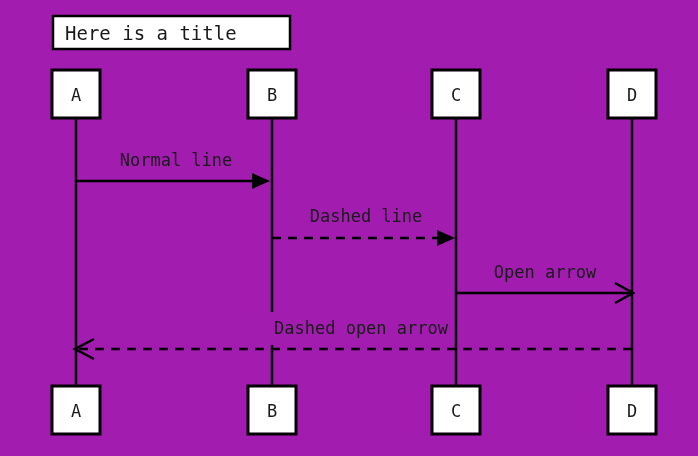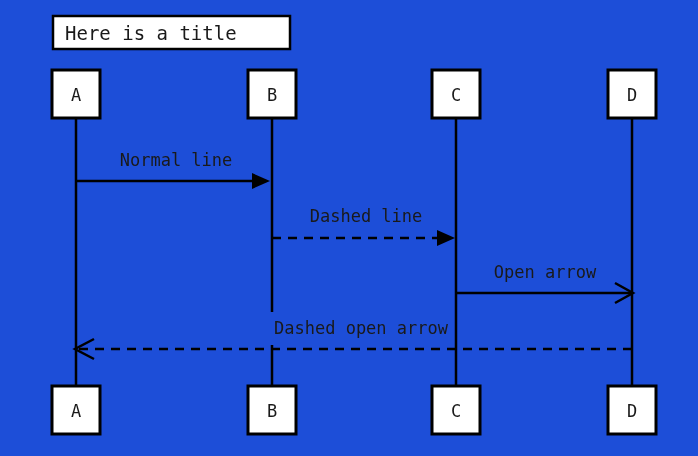--- a/index.html
+++ b/index.html
@@ -8,21 +8,21 @@
     padding: 0;
     background: #ffffff;
   }
   body {
     font-family: "DejaVu Sans Mono", "Liberation Mono", monospace;
   }
   #canvas {
     position: relative;
     width: 698px;
     height: 456px;
-    background: #1d4ed8;
+    background: #a21caf;
     overflow: hidden;
   }
   #diagram-svg {
     position: absolute;
     left: 0;
     top: 0;
     width: 698px;
     height: 456px;
     display: block;
   }

